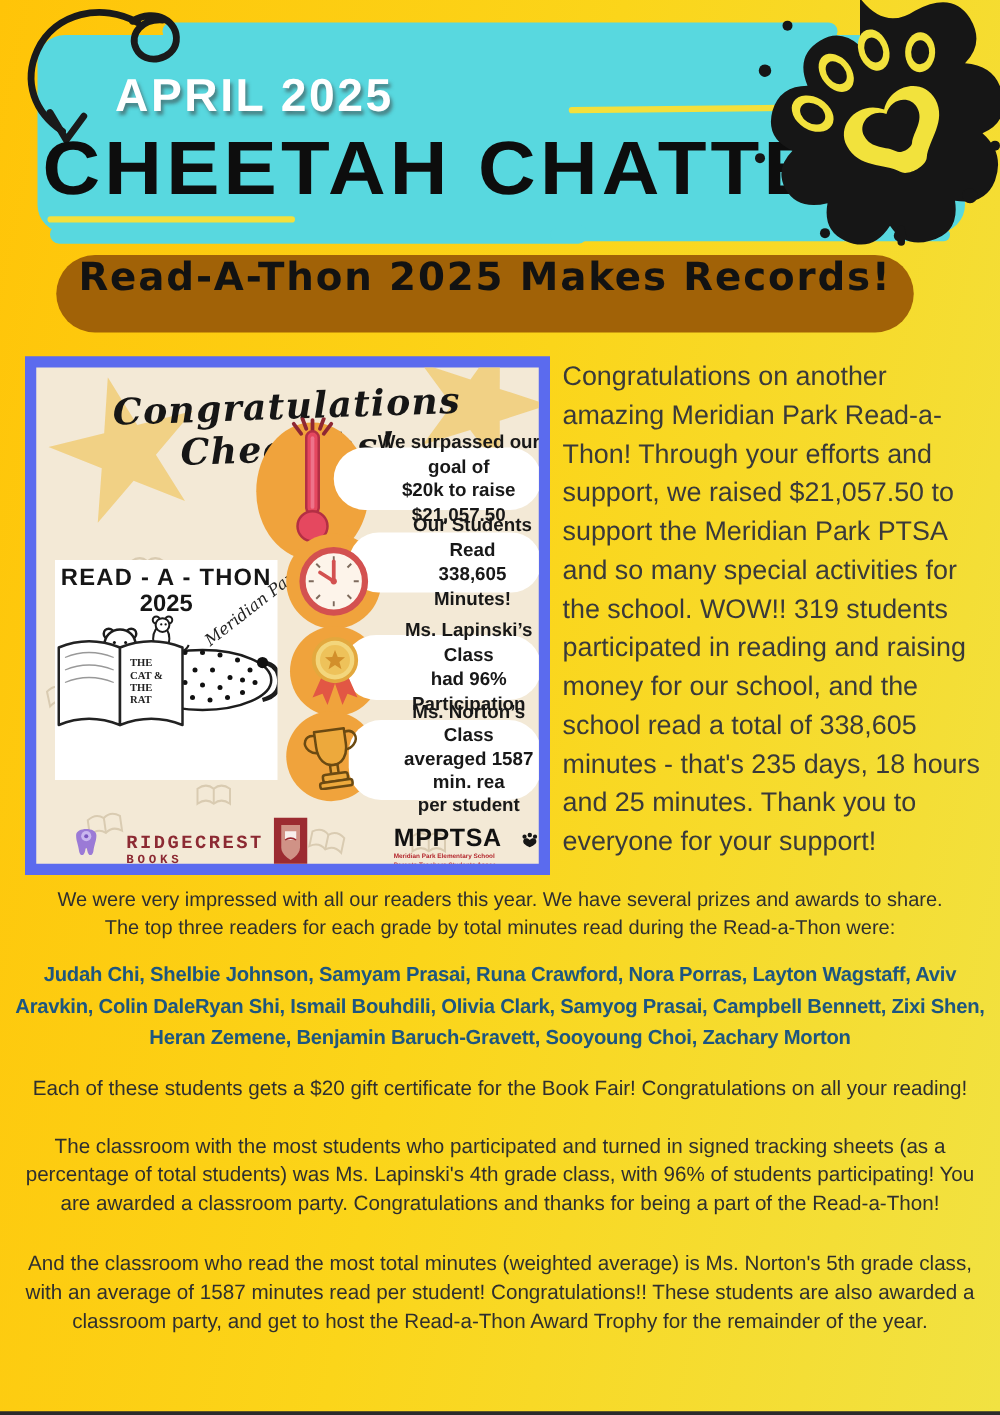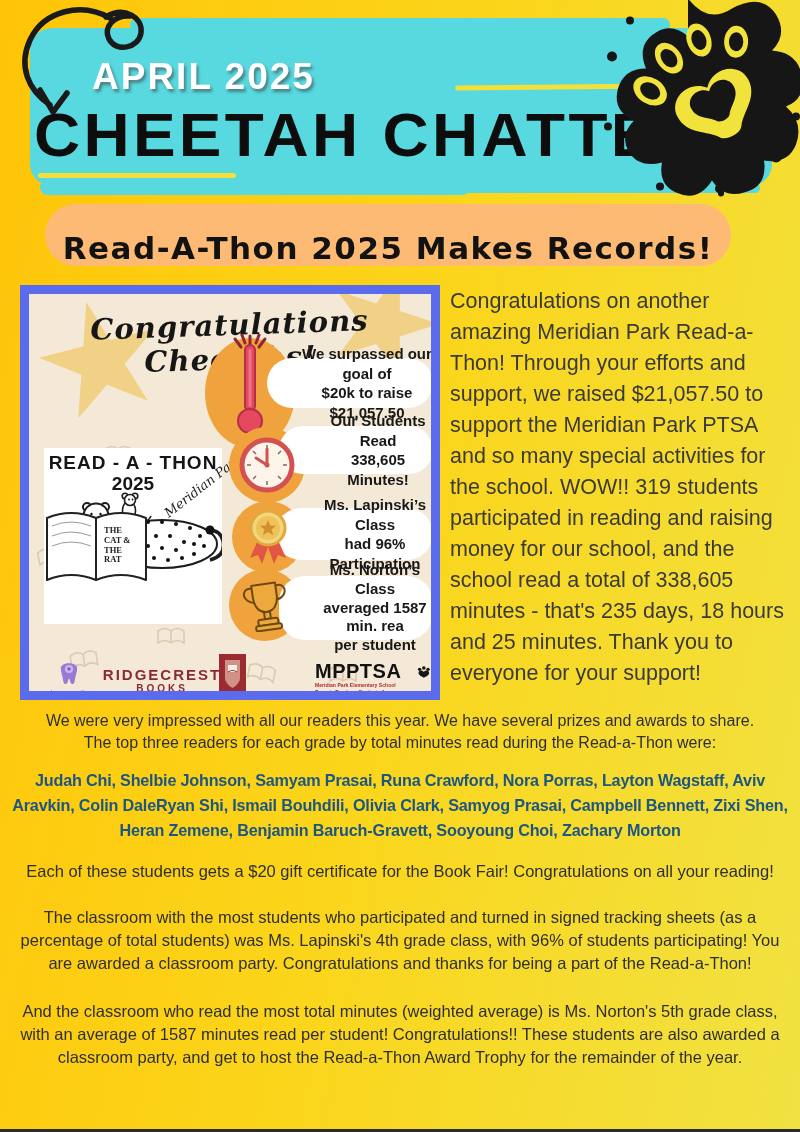--- a/index.html
+++ b/index.html
@@ -18,22 +18,22 @@
   .streak{background:#f4e03b;border-radius:3px;height:5px;}
   .s1{left:455px;top:84px;width:308px;transform:rotate(-.6deg);}
   .s2{left:38px;top:173px;width:198px;}
   .issue{left:92px;top:56px;font-size:37px;font-weight:bold;color:#fff;letter-spacing:2px;
          text-shadow:2px 3px 3px rgba(60,60,60,.55);}
   .masthead{left:34px;top:100px;font-size:57px;font-weight:bold;color:#0d0d0d;letter-spacing:3px;
             transform:scaleX(1.12) scaleY(1.06);transform-origin:left top;white-space:nowrap;}
   .arrow-wrap{left:2px;top:2px;width:150px;height:130px;}
   .paw-splat-wrap{left:600px;top:-6px;width:205px;height:205px;}
   
-  .headline-pill{left:45px;top:204px;width:686px;height:62px;background:#fdba74;border-radius:32px;
-                 display:flex;align-items:flex-end;justify-content:center;}
+  .headline-pill{left:45px;top:204px;width:686px;height:62px;background:#a16207;border-radius:32px;
+                 display:flex;align-items:flex-start;justify-content:center;}
   .headline-text{font-family:"DejaVu Sans",sans-serif;font-size:31px;font-weight:bold;
                  letter-spacing:1.5px;color:#121212;}
   
   .poster{left:20px;top:285px;width:420px;height:415px;background:#5b6bee;padding:9px;box-sizing:border-box;}
   .paper{position:relative;width:100%;height:100%;background:#f3e9d6;overflow:hidden;}
   .star{background:#f0c869;opacity:.75;
         clip-path:polygon(50% 0%,61% 35%,98% 35%,68% 57%,79% 91%,50% 70%,21% 91%,32% 57%,2% 35%,39% 35%);}
   .star1{left:10px;top:6px;width:124px;height:122px;transform:rotate(-14deg);}
   .star2{left:298px;top:-26px;width:112px;height:110px;transform:rotate(18deg);}
   .doodles{left:0;top:0;width:402px;height:397px;color:#c4b394;opacity:.55;}
@@ -62,22 +62,22 @@
   .art-line2{left:0;right:0;top:25px;text-align:center;font-size:19px;font-weight:bold;color:#161616;}
   .art-script{left:112px;top:30px;font-family:"DejaVu Serif",serif;font-style:italic;font-size:13px;
               color:#222;transform:rotate(-38deg);white-space:nowrap;}
   .art-svg{left:0;top:44px;width:178px;height:94px;}
   .book-title{left:60px;top:78px;width:44px;font-family:"Liberation Serif",serif;font-size:8.5px;
               font-weight:bold;color:#222;line-height:1.15;white-space:pre-line;}
   .caption{left:10px;top:283px;width:188px;text-align:center;font-size:13.5px;font-weight:bold;color:#1c1c1c;}
   .thanks{left:2px;top:347px;font-size:15px;font-weight:bold;color:#151515;}
   .sponsor-label{font-size:8.5px;color:#8a8a8a;margin-top:-1px;}
   .shoresmiles{left:8px;top:366px;width:64px;text-align:center;}
-  .ridgecrest{left:72px;top:372px;width:122px;text-align:center;color:#8c2a33;
-              font-family:Liberation Sans, sans-serif;}
+  .ridgecrest{left:72px;top:372px;width:122px;color:#8c2a33;
+              font-family:Liberation Mono, monospace;}
   .rc-top{font-size:15px;font-weight:bold;letter-spacing:2px;}
   .rc-bot{font-size:10px;font-weight:bold;letter-spacing:3px;}
   .crest-wrap{left:190px;top:360px;width:27px;height:40px;}
   .mpptsa{left:286px;top:366px;width:116px;}
   .mpptsa-row{display:flex;align-items:center;gap:16px;}
   .mpptsa-name{font-size:20px;font-weight:bold;color:#111;letter-spacing:.5px;}
   .mpptsa-sub{font-size:6px;color:#b3272d;font-weight:bold;line-height:1.25;white-space:pre-line;
               transform:scale(.85);transform-origin:left top;}
   
   .article{left:450px;top:286px;width:344px;font-size:21.5px;line-height:31px;color:#3a3a3a;}

